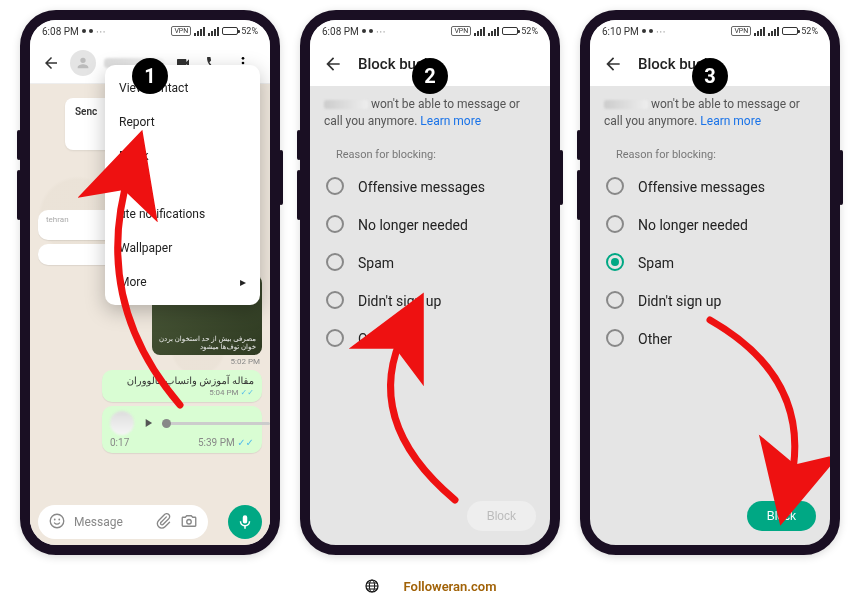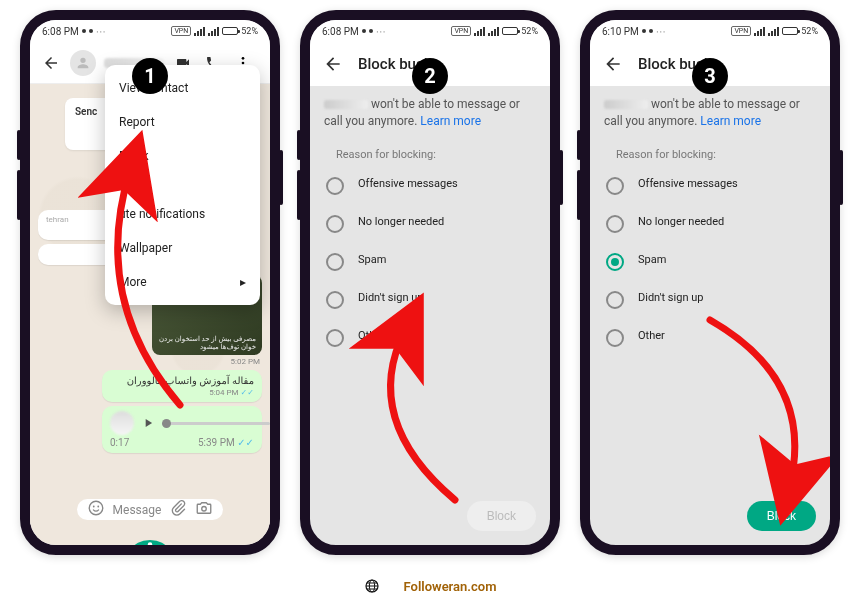--- a/index.html
+++ b/index.html
@@ -137,21 +137,21 @@
   .msg-time{font-size:8px;color:#888;text-align:right;margin-top:2px}
   .msg-img{width:110px;height:80px;background:linear-gradient(135deg,#4a5838,#2f3b22);border-radius:8px;margin-left:auto;position:relative}
   .msg-voice{display:flex;align-items:center;gap:6px;width:160px}
   .voice-avatar{width:24px;height:24px;border-radius:50%;background:linear-gradient(#ddd,#f6f6f6);filter:blur(1px)}
   .voice-play{width:16px;height:16px;display:flex;align-items:center;justify-content:center;color:#555}
   .voice-track{flex:1;height:3px;background:#ccc;border-radius:2px;position:relative}
   .voice-dot{position:absolute;left:0;top:-3px;width:9px;height:9px;background:#888;border-radius:50%}
 
   .chat-input-bar{
     position:absolute;bottom:0;left:0;right:0;height:46px;
-    display:flex;align-items:center;gap:20px;padding:0 8px;background:#efe7dd;flex-direction:column;
+    display:flex;align-items:center;gap:20px;padding:0 8px;background:#efe7dd;
   }
   .chat-input{
     flex:1;background:#fff;border-radius:22px;height:34px;
     display:flex;align-items:center;padding:0 10px;gap:8px;color:#888;font-size:12px;
   }
   .chat-input .grow{flex:1}
   .mic-fab{width:34px;height:34px;border-radius:50%;background:#00a884;color:#fff;display:flex;align-items:center;justify-content:center}
 
   
   .dropdown {
@@ -165,21 +165,21 @@
   .page-header{
     height:44px;display:flex;align-items:center;gap:14px;padding:0 12px;
     background:#fff;
   }
   .page-title{font-size:15px;font-weight:500;color:#222}
   .block-info{padding:10px 14px;font-size:12px;color:#555;line-height:1.4}
   .block-info .blur-name{display:inline-block;width:44px;height:9px;background:linear-gradient(90deg,#ccc,#eee);border-radius:3px;filter:blur(1px);vertical-align:middle}
   .learn{color:#1a73e8}
   .section-label{padding:8px 26px 6px;font-size:11px;color:#777}
   .radio-list{padding:0 6px}
-  .radio-row{display:flex;align-items:flex-start;gap:14px;padding:10px 10px;font-size:11px;color:#222}
+  .radio-row{display:flex;align-items:flex-end;gap:14px;padding:10px 10px;font-size:14px;color:#222}
   .radio{width:18px;height:18px;border:2px solid #888;border-radius:50%;position:relative;flex-shrink:0}
   .radio.checked{border-color:#00a884}
   .radio.checked::after{content:"";position:absolute;inset:3px;background:#00a884;border-radius:50%}
   .block-footer{position:absolute;bottom:14px;right:14px}
   .block-btn{
     padding:8px 20px;border-radius:20px;font-size:12px;font-weight:500;border:none;
   }
   .block-btn.disabled{background:#eee;color:#bbb}
   .block-btn.enabled{background:#00a884;color:#fff}
 

